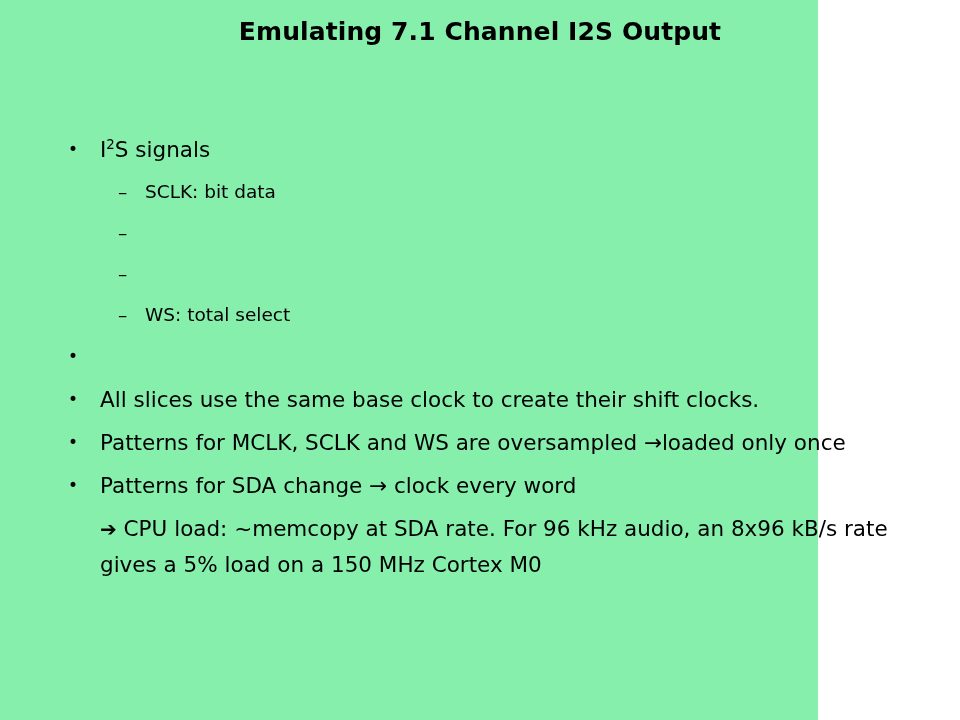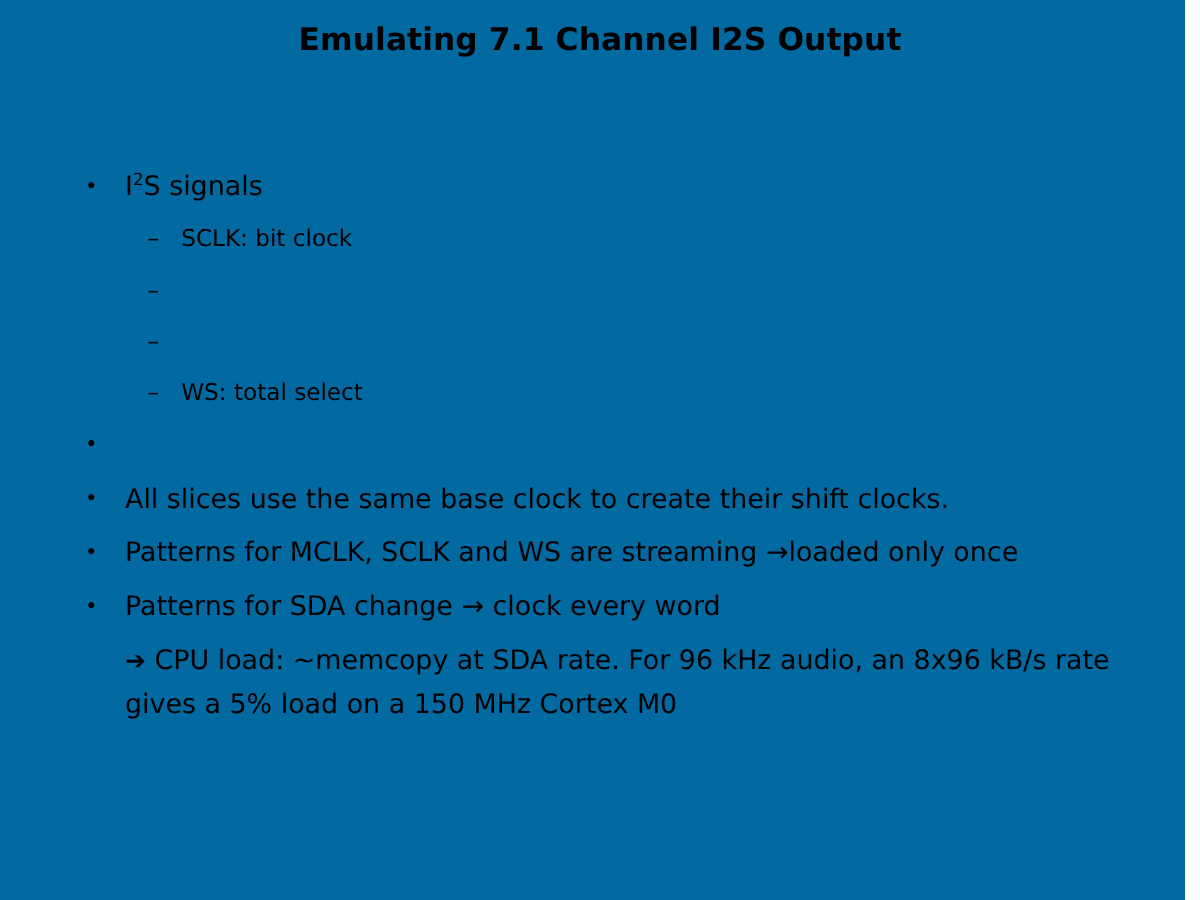--- a/index.html
+++ b/index.html
@@ -9,23 +9,23 @@
   body {
     width: 960px;
     height: 720px;
     background: #ffffff;
     font-family: "DejaVu Sans", "Liberation Sans", sans-serif;
     color: #000000;
     overflow: hidden;
   }
   .slide {
     position: relative;
-    width: 948px;
+    width: 818px;
     height: 720px;
-    background: #0369a1;
+    background: #86efac;
   }
   .slide-title {
     position: absolute;
     left: 0;
     top: 16px;
     width: 960px;
     text-align: center;
     font-size: 25px;
     font-weight: bold;
     letter-spacing: 0.1px;
@@ -113,21 +113,21 @@
 
   <div class="body-area">
 
     <div class="bullet-row lvl1">
       <span class="marker">•</span>
       <span class="text"><span>I</span><sup>2</sup><span>S signals</span></span>
     </div>
 
     <div class="bullet-row lvl2">
       <span class="marker">–</span>
-      <span class="text">SCLK: bit clock</span>
+      <span class="text">SCLK: bit data</span>
     </div>
 
     <div class="bullet-row lvl2">
       <span class="marker">–</span>
     </div>
 
     <div class="bullet-row lvl2">
       <span class="marker">–</span>
     </div>
 
@@ -140,21 +140,21 @@
       <span class="marker">•</span>
     </div>
 
     <div class="bullet-row lvl1">
       <span class="marker">•</span>
       <span class="text">All slices use the same base clock to create their shift clocks.</span>
     </div>
 
     <div class="bullet-row lvl1">
       <span class="marker">•</span>
-      <span class="text">Patterns for MCLK, SCLK and WS are streaming →loaded only once</span>
+      <span class="text">Patterns for MCLK, SCLK and WS are oversampled →loaded only once</span>
     </div>
 
     <div class="bullet-row lvl1">
       <span class="marker">•</span>
       <span class="text">Patterns for SDA change → clock every word</span>
     </div>
 
     <div class="para-row"><span class="heavy-arrow">➔</span> <span class="text">CPU load: ~memcopy at SDA rate. For 96 kHz audio, an 8x96 kB/s rate gives a 5% load on a 150 MHz Cortex M0</span></div>
 
   </div>

